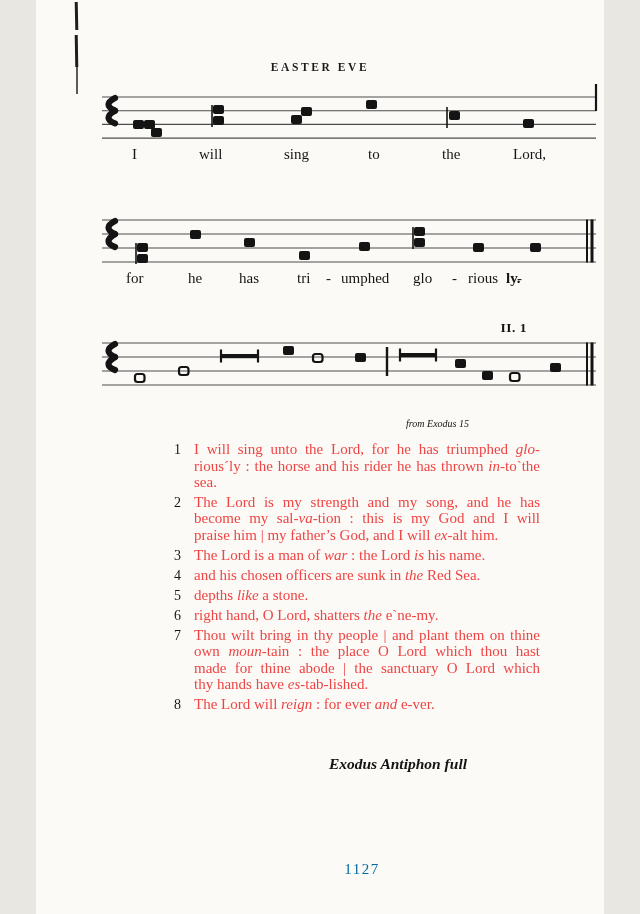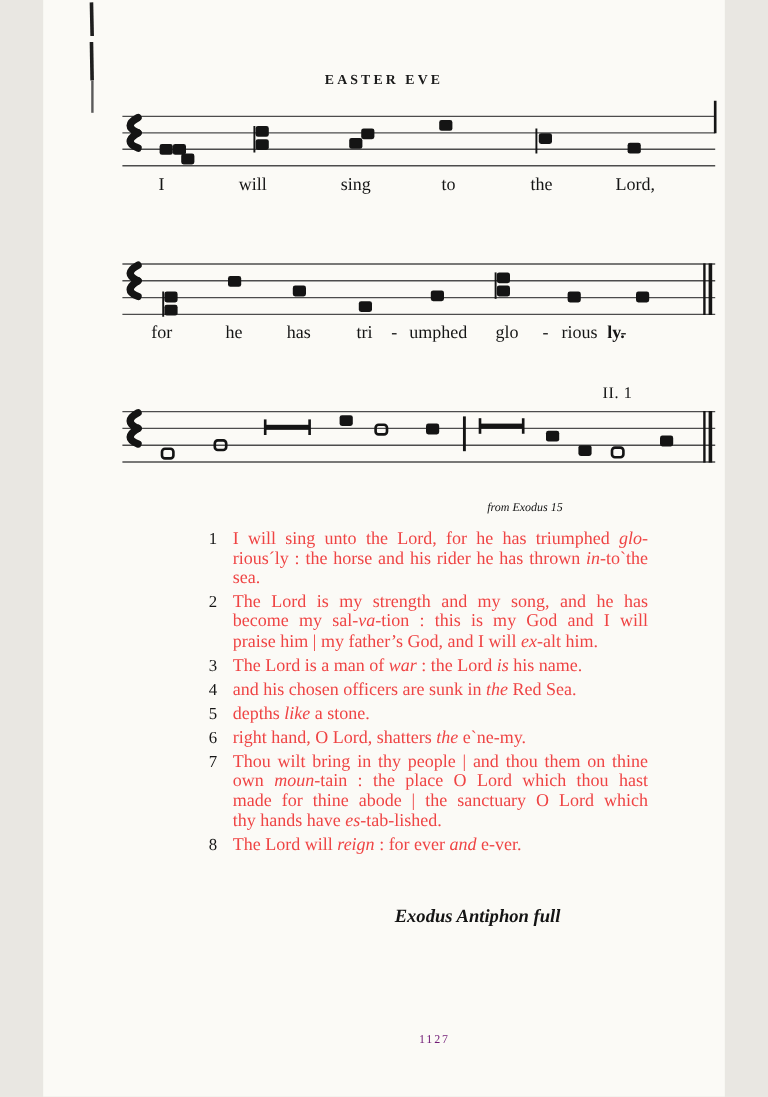--- a/index.html
+++ b/index.html
@@ -13,39 +13,39 @@
     font-size:11.5px;font-weight:700;letter-spacing:2.6px;color:#1b1b1b;
   }
   .artifact{position:absolute;background:#1e1e1e;}
   .artifact.a1{left:39px;top:2px;width:3px;height:28px;transform:rotate(-1.2deg);}
   .artifact.a2{left:39px;top:35px;width:3px;height:32px;transform:rotate(-1deg);}
   .artifact.a3{left:40px;top:67px;width:1.5px;height:27px;background:#5a5a5a;}
   .music-layer{position:absolute;left:0;top:0;pointer-events:none;}
   .lyric{position:absolute;font-size:15px;white-space:nowrap;color:#151515;}
   .tone-label{
     position:absolute;top:320px;right:77px;
-    font-size:13.5px;font-weight:400;color:#141414;letter-spacing:.5px;margin-left:25px;
+    font-size:13.5px;font-weight:700;color:#141414;letter-spacing:.5px;margin-left:25px;
   }
   .caption{
     position:absolute;top:418px;right:135px;
     font-style:italic;font-size:10px;color:#141414;
   }
   .verses{position:absolute;left:138px;top:441px;width:366px;}
   .verse{display:flex;margin-bottom:3px;}
   .vnum{width:20px;flex:0 0 20px;font-size:14px;padding-top:1px;color:#161616;}
   .vtext{flex:1;font-size:15px;line-height:16.6px;color:#ef4444;}
   .vline{text-align:justify;text-align-last:justify;}
   .vline.end{text-align-last:left;}
   .repeat-note{
     position:absolute;top:755px;right:137px;
     font-style:italic;font-weight:600;font-size:15.5px;color:#141414;
   }
   .page-number{
     position:absolute;top:861px;left:286px;width:80px;text-align:center;
-    font-size:10px;letter-spacing:1.5px;color:#701a75;
+    font-size:15px;letter-spacing:1.5px;color:#0369a1;
   }
 </style>
 </head>
 <body>
 
 <div class="page">
 
   <div class="artifact a1"></div>
   <div class="artifact a2"></div>
   <div class="artifact a3"></div>
@@ -165,21 +165,21 @@
       </div>
       <div class="verse">
         <div class="vnum">6</div>
         <div class="vtext">
           <div class="vline end">right hand, O Lord, shatters <i>the</i> e`ne-my.</div>
         </div>
       </div>
       <div class="verse">
         <div class="vnum">7</div>
         <div class="vtext">
-          <div class="vline">Thou wilt bring in thy people | and thou them on thine</div>
+          <div class="vline">Thou wilt bring in thy people | and plant them on thine</div>
           <div class="vline">own <i>moun</i>-tain : the place O Lord which thou hast</div>
           <div class="vline">made for thine abode | the sanctuary O Lord which</div>
           <div class="vline end">thy hands have <i>es</i>-tab-lished.</div>
         </div>
       </div>
       <div class="verse">
         <div class="vnum">8</div>
         <div class="vtext">
           <div class="vline end">The Lord will <i>reign</i> : for ever <i>and</i> e-ver.</div>
         </div>

